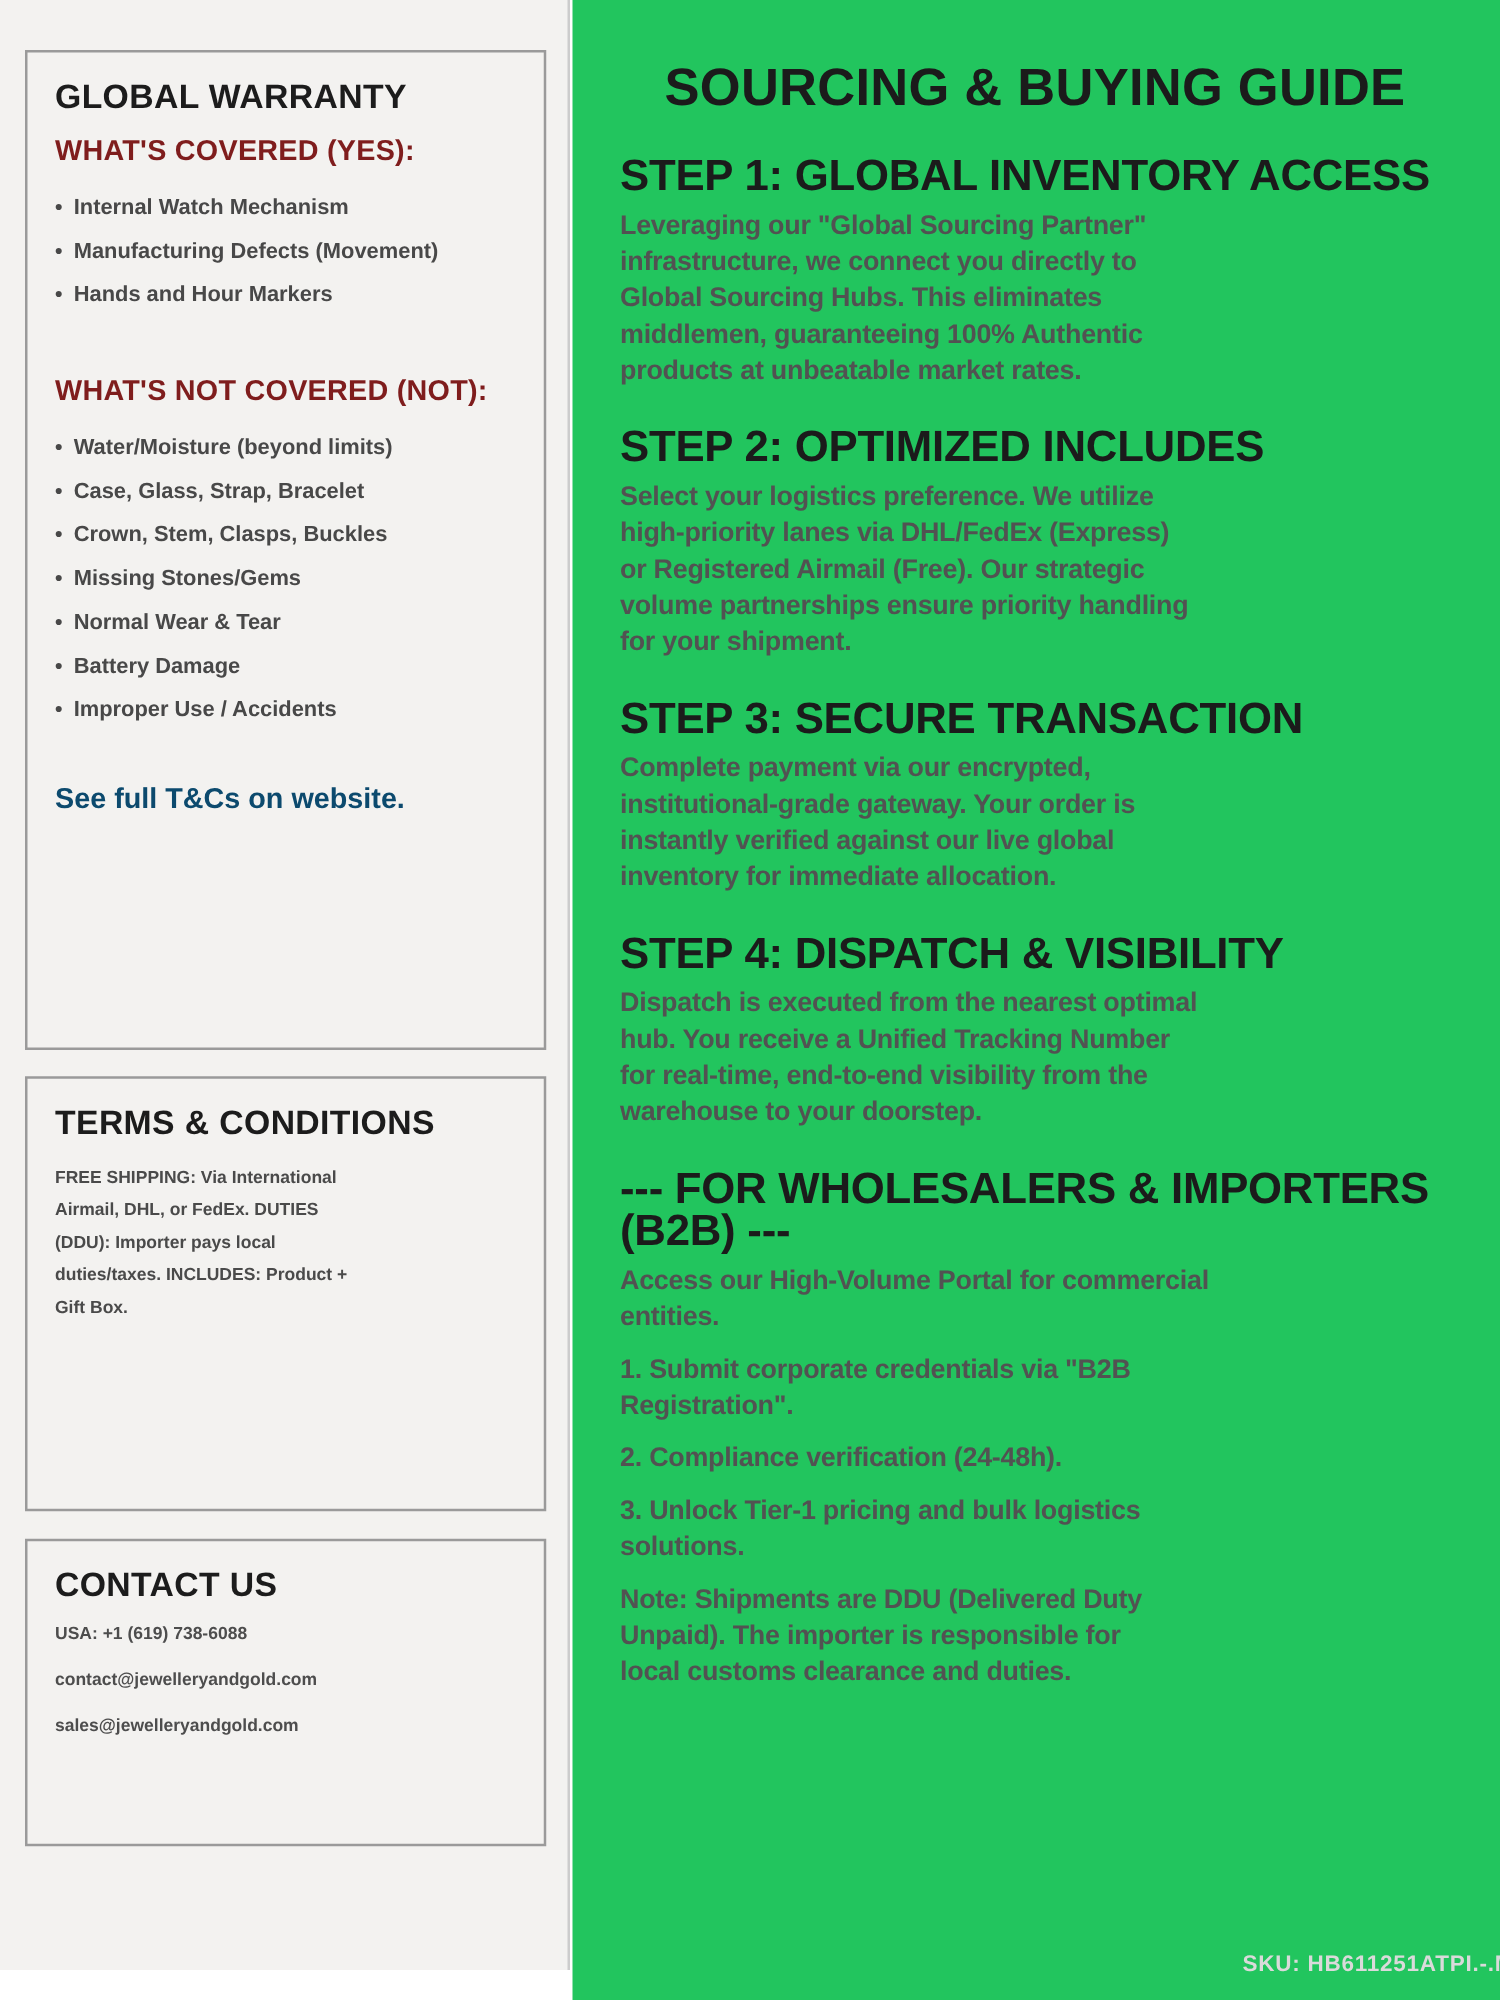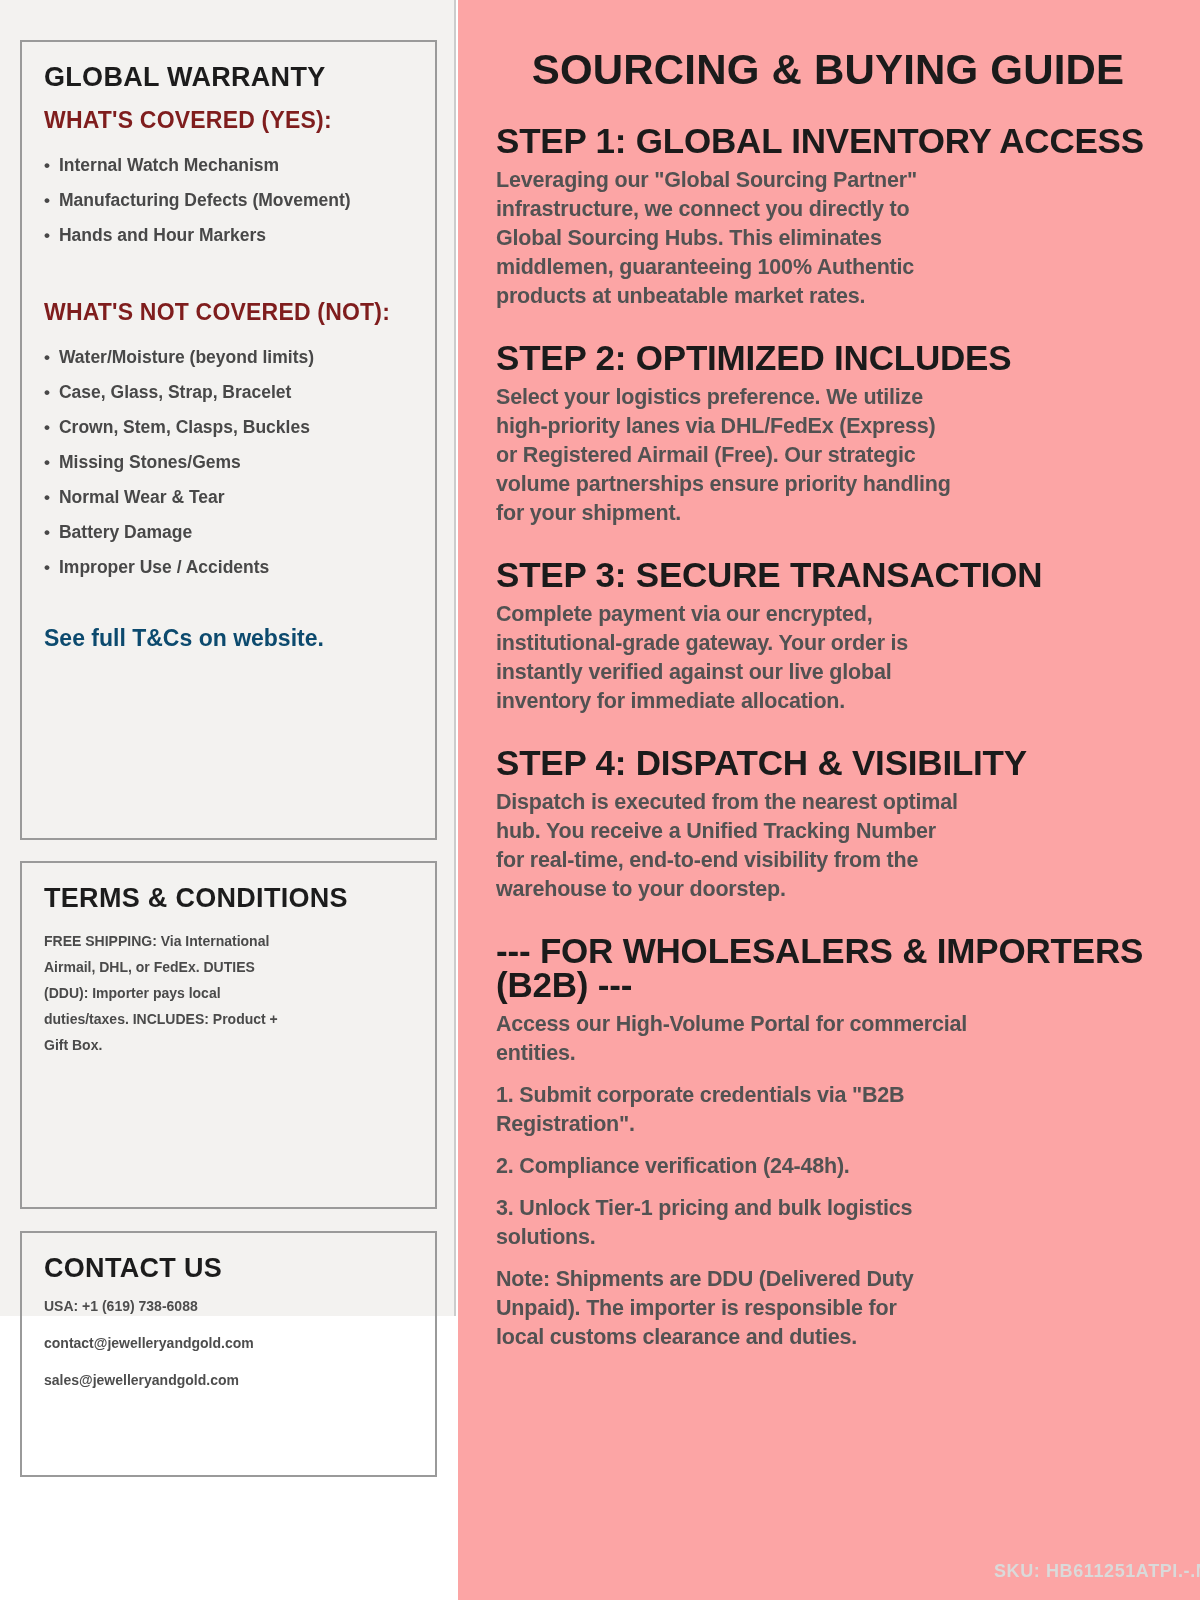--- a/index.html
+++ b/index.html
@@ -10,21 +10,21 @@
     overflow: hidden;
     background: #ffffff;
     font-family: "Liberation Sans", sans-serif;
     color: #1e1e1e;
   }
   .page { position: relative; width: 1200px; height: 1600px; }
 
   
   .sidebar {
     position: absolute; left: 0; top: 0;
-    width: 456px; height: 1316px;
+    width: 456px; height: 1576px;
     background: #f3f2f0;
     border-right: 2px solid #cccccc;
   }
   .box {
     margin-left: 20px;
     width: 417px;
     border: 2px solid #9a9a9a;
     padding: 20px 18px 16px 22px;
   }
   .box-warranty { margin-top: 40px; height: 800px; }
@@ -60,21 +60,21 @@
   .contact-line {
     font-size: 14px; font-weight: 700; color: #4d4d4d;
     margin-bottom: 21px;
   }
   .preline { white-space: pre-line; }
 
   
   .main {
     position: absolute; left: 458px; top: 0;
     width: 742px; height: 1600px;
-    background: #fca5a5;
+    background: #22c55e;
     padding: 40px 40px 0 38px;
   }
   .main h1 {
     text-align: center;
     font-size: 42px; font-weight: 700; color: #1b1b1b;
     letter-spacing: 0.2px;
     line-height: 48px;
     margin: 6px 0 10px 0;
   }
   .section h3 {

